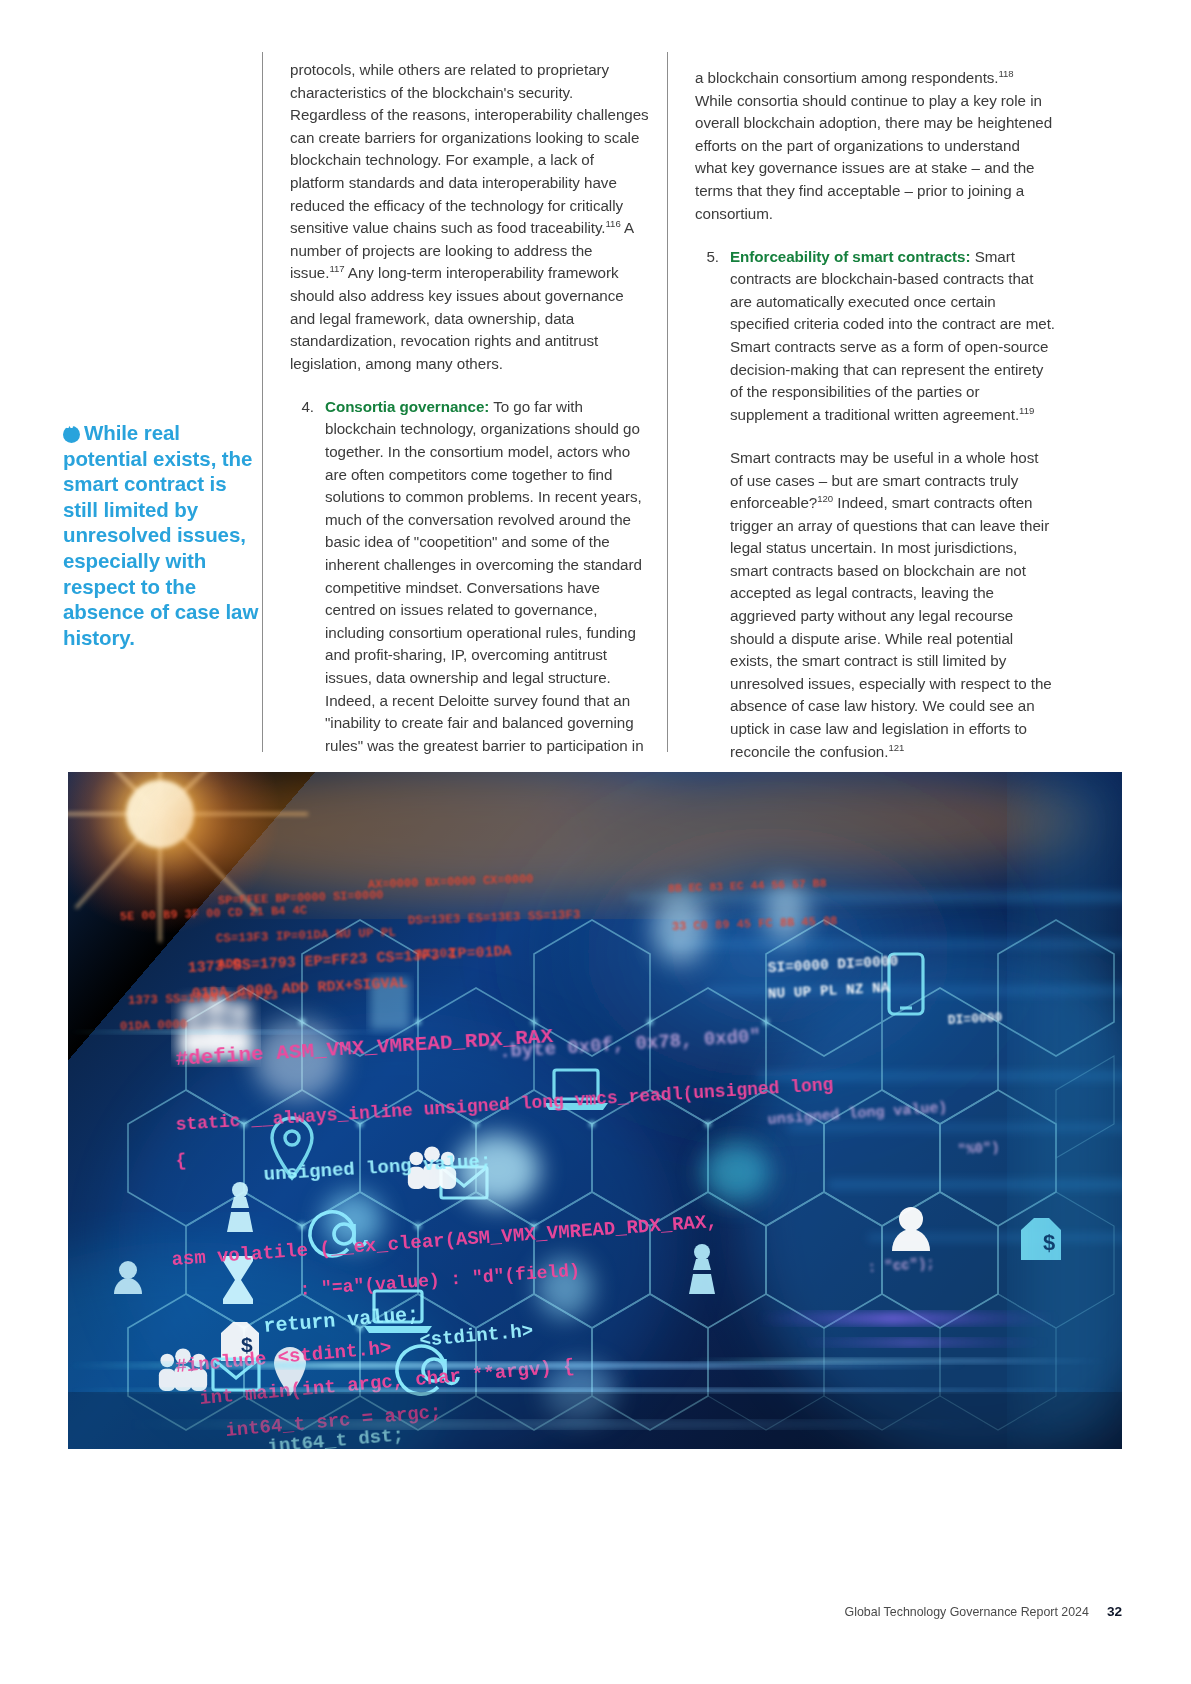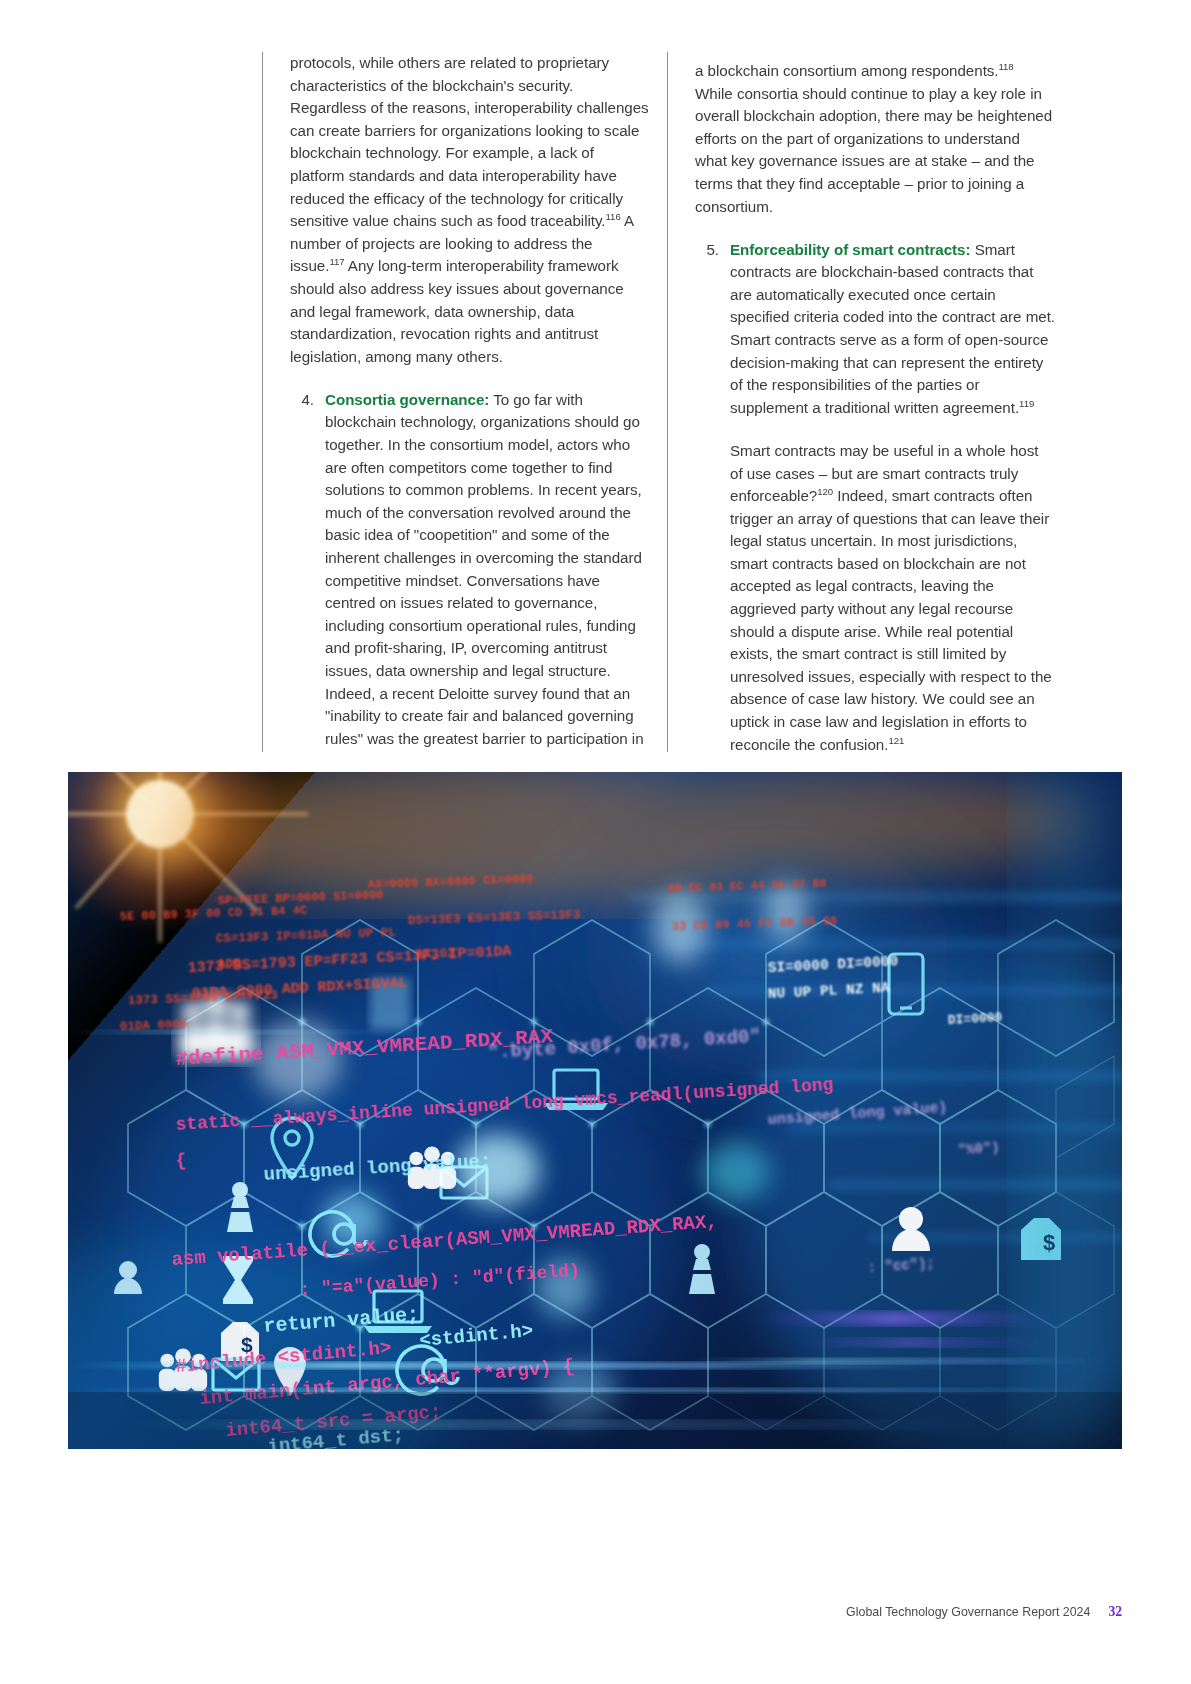--- a/index.html
+++ b/index.html
@@ -63,21 +63,21 @@
     color: #ffffff;
     font-size: 18px;
     line-height: 18px;
     font-family: "Liberation Serif", serif;
     font-weight: bold;
   }
 
   
   .col {
     position: absolute;
-    top: 0;
+    top: 7px;
     width: 360px;
     font-size: 15.2px;
     line-height: 22.6px;
     letter-spacing: -0.05px;
   }
   .col-left  { left: 290px; }
   .col-right { left: 695px; margin-top: 8px; }
 
   .rule {
     position: absolute;
@@ -139,33 +139,35 @@
     position: absolute;
     right: 69px;
     top: 1604px;
     font-size: 12.4px;
     line-height: 16px;
     color: #4a4a4a;
     white-space: nowrap;
   }
   .footer .pageno {
     font-weight: bold;
-    color: #6d28d9;
+    color: #0f172a;
     margin-left: 18px;
     font-size: 13.6px;
-    font-family: Liberation Serif, serif;
   }
 </style>
 </head>
 <body>
 
 <div class="page">
 
   <div class="body-region">
 
+    <div class="pullquote">
+      <span class="qmark"></span><span>While real potential exists, the smart contract is still limited by unresolved issues, especially with respect to the absence of case law history.</span>
+    </div>
 
     <div class="rule rule-left"></div>
     <div class="rule rule-right"></div>
 
     <div class="col col-left">
 
       <p class="para"><span>protocols, while others are related to proprietary characteristics of the blockchain's security. Regardless of the reasons, interoperability challenges can create barriers for organizations looking to scale blockchain technology. For example, a lack of platform standards and data interoperability have reduced the efficacy of the technology for critically sensitive value chains such as food traceability.</span><sup>116</sup><span> A number of projects are looking to address the issue.</span><sup>117</sup><span> Any long-term interoperability framework should also address key issues about governance and legal framework, data ownership, data standardization, revocation rights and antitrust legislation, among many others.</span></p>
 
       <div class="numitem">
         <span class="num">4.</span>

